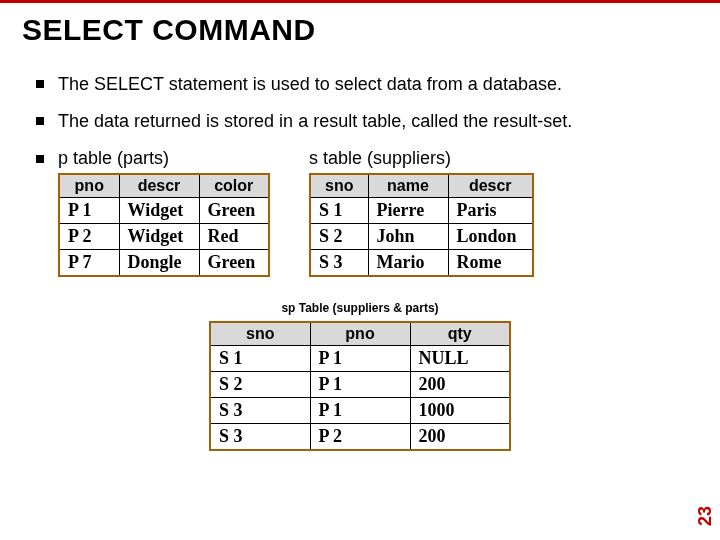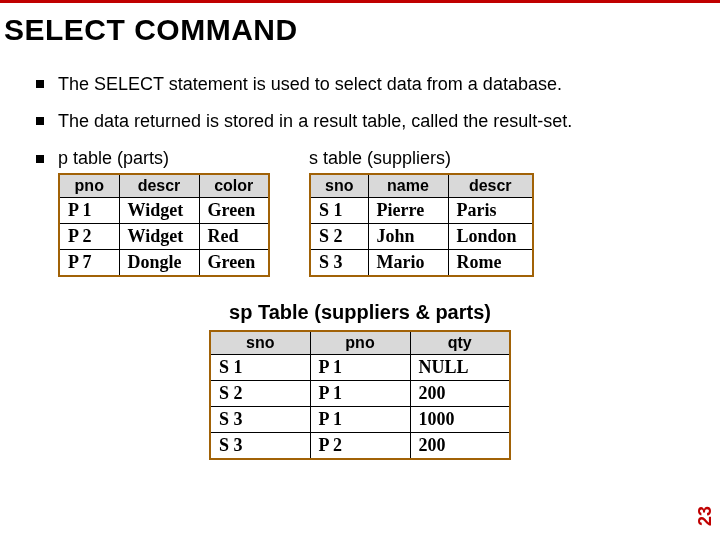--- a/index.html
+++ b/index.html
@@ -15,21 +15,21 @@
   }
   .slide {
     width: 720px;
     height: 540px;
     position: relative;
     box-sizing: border-box;
     padding: 0;
   }
   .title-bar {
     border-top: 3px solid #c00000;
-    padding: 10px 18px 6px 4px;
+    padding: 10px 18px 6px 22px;
   }
   .title {
     font-family: Arial, Helvetica, sans-serif;
     font-weight: 900;
     font-size: 30px;
     letter-spacing: 0.5px;
     color: #000;
   }
   .body {
     padding: 10px 36px 0 36px;
@@ -101,21 +101,21 @@
   .s-table col.c2 { width: 80px; }
   .s-table col.c3 { width: 85px; }
 
   .sp-wrap {
     margin-top: 24px;
     text-align: center;
   }
   .sp-caption {
     font-family: Arial, Helvetica, sans-serif;
     font-weight: bold;
-    font-size: 20px;
+    font-size: 12px;
     margin-bottom: 6px;
   }
   .sp-table {
     margin: 0 auto;
   }
   .sp-table col.c1 { width: 100px; }
   .sp-table col.c2 { width: 100px; }
   .sp-table col.c3 { width: 100px; }
 
   .page-num {

